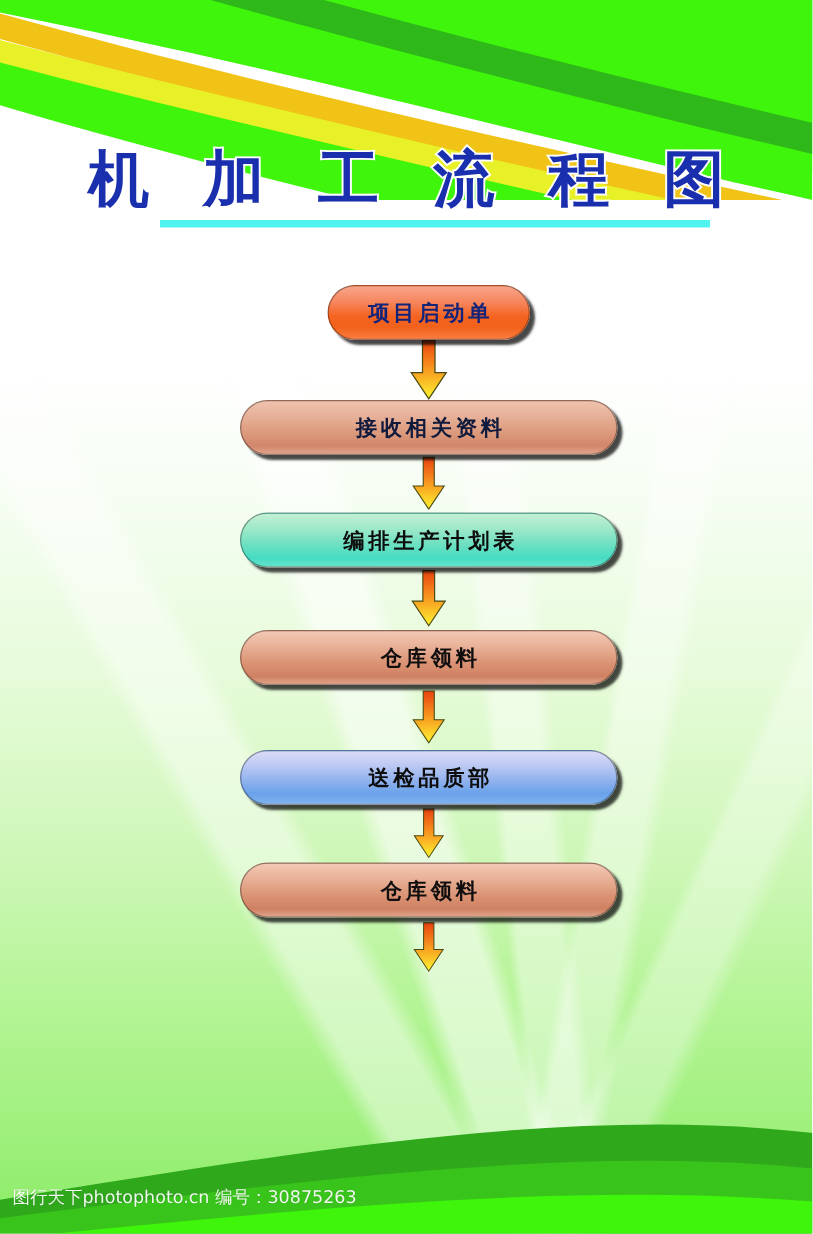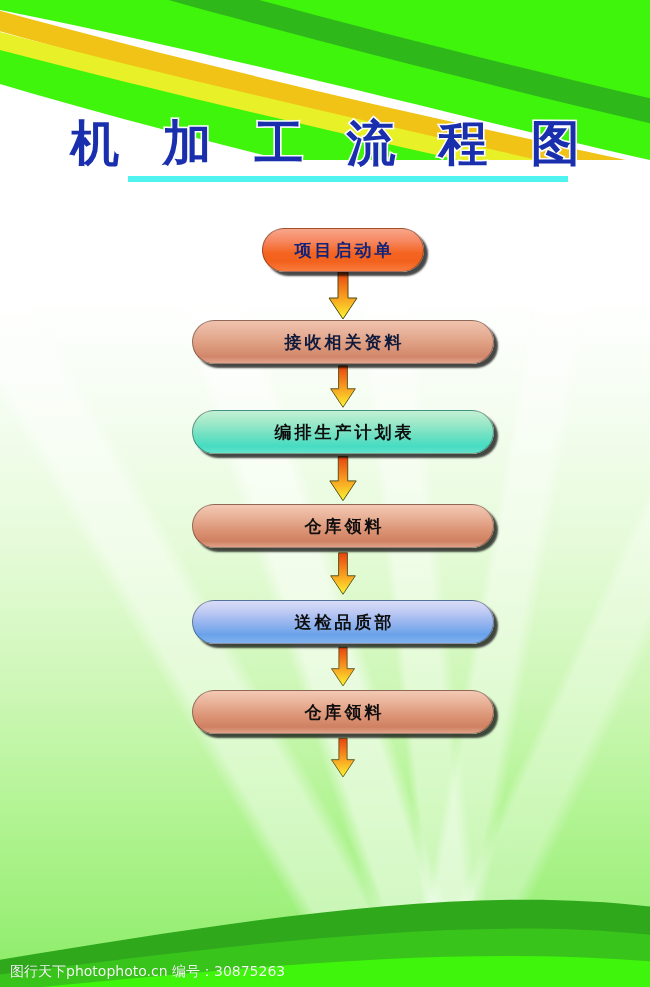--- a/index.html
+++ b/index.html
@@ -323,18 +323,18 @@
           <rect x="0" y="0" width="650" height="170"></rect>
         </clipPath>
     </defs>
     <g clip-path="url(#ftrclip)">
       <path d="M-20,170 L670,170 L670,92 C470,64 240,104 -20,146 Z" fill="#2fa81c"></path>
       <path d="M-20,170 L670,170 L670,120 C470,96 240,128 -20,160 Z" fill="#39c41c"></path>
       <path d="M-20,182 L670,182 L670,146 C460,126 230,152 -20,176 Z" fill="#3ef50b"></path>
     </g>
   </svg>
 
-  <div style="position:absolute; left:10px; bottom:6px; z-index:9;
+  <div style="position:absolute; left:10px; bottom:20px; z-index:9;
               font-family:'DejaVu Sans','Liberation Sans',sans-serif;
               font-size:14px; color:#ffffff; opacity:.92; letter-spacing:0px;
               text-shadow:0 0 1px rgba(0,0,0,.25);">图行天下photophoto.cn  编号：30875263</div>
 
 </div>
 
 </body></html>

